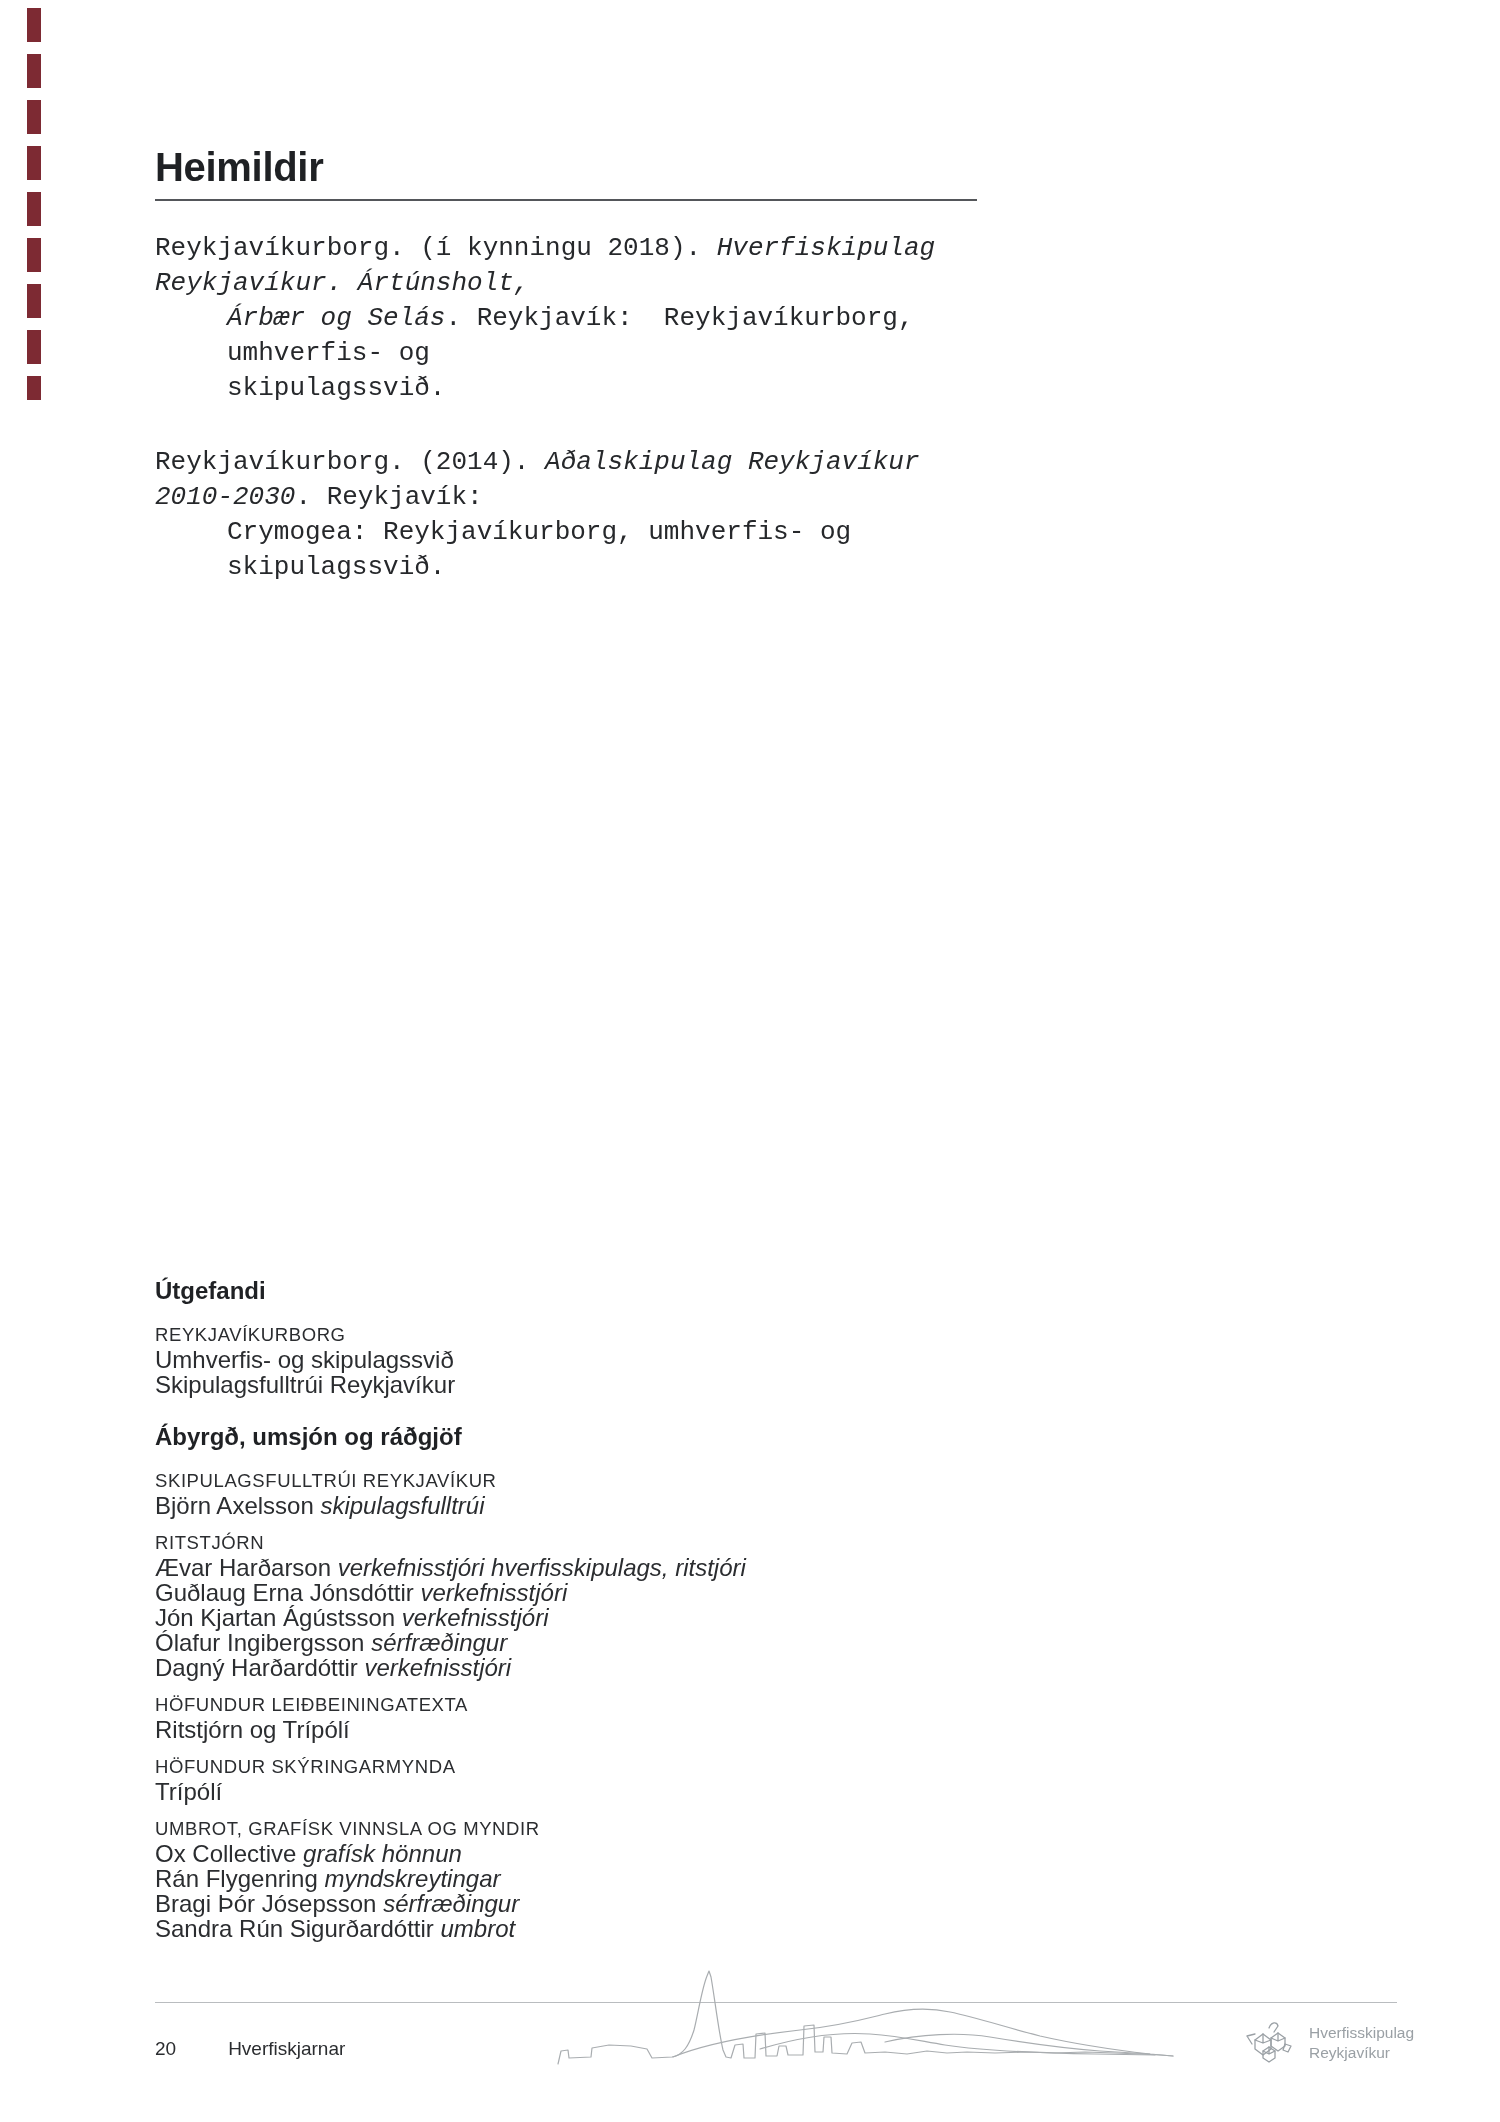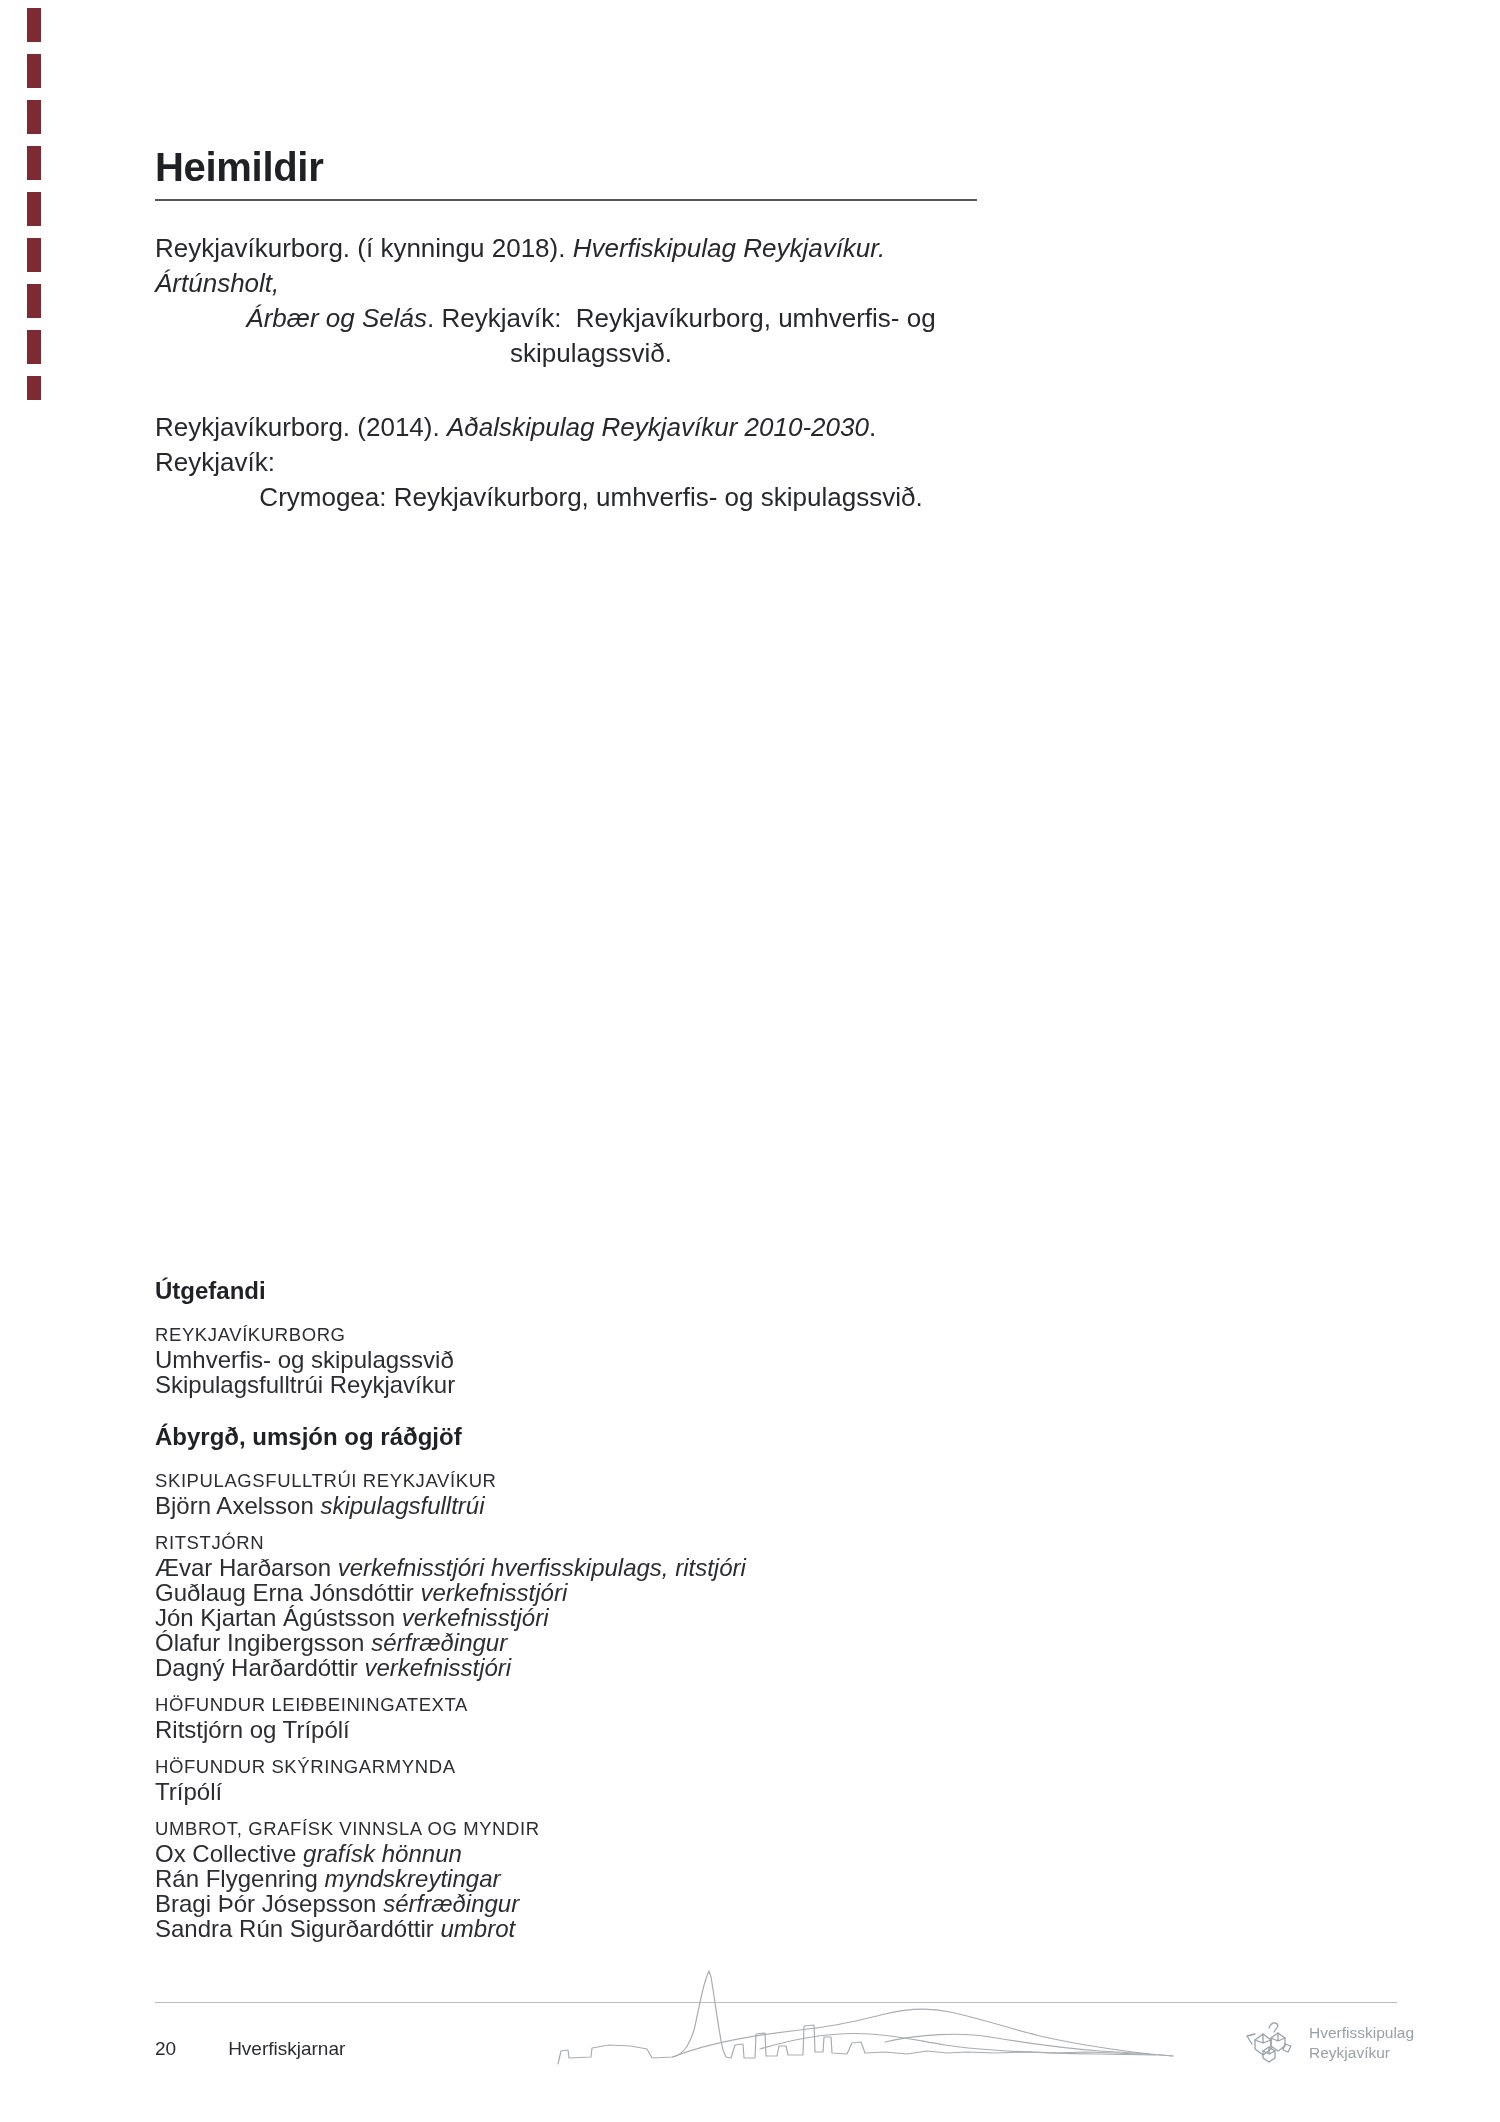--- a/index.html
+++ b/index.html
@@ -9,23 +9,23 @@
   }
   
   .accent-bar{
     position:absolute;left:0;top:8px;width:14px;height:392px;
     background:repeating-linear-gradient(180deg,#7d2a33 0 34px,rgba(255,255,255,0) 34px 46px);
   }
   .main{position:absolute;left:128px;top:143px;width:1244px;}
   .page-title{font-size:40px;font-weight:700;letter-spacing:-0.3px;line-height:48px;margin:0;color:#1f2124;}
   .heading-rule{width:822px;border:none;border-top:2px solid #54565a;margin:8px 0 0 0;}
   .citation-list{margin-top:30px;width:800px;font-size:26px;line-height:35px;color:#26282b;}
-  .citation{margin:0 0 39px 0;}
+  .citation{margin:0 0 39px 0;font-family:Liberation Mono, monospace;}
   .cit-line{display:block;white-space:pre-wrap;}
-  .cit-line.indented{padding-left:72px;text-align:center;}
+  .cit-line.indented{padding-left:72px;}
   .italic{font-style:italic;}
   .publisher{position:absolute;left:128px;top:1276px;}
   .credits{position:absolute;left:128px;top:1422px;}
   .block-heading{font-size:24px;font-weight:700;line-height:30px;margin:0 0 16px 0;color:#1f2124;}
   .caps-label{font-size:18.5px;font-weight:400;letter-spacing:0.6px;line-height:25px;color:#2b2d30;}
   .credit-line{font-size:24px;line-height:25px;color:#2b2d30;}
   .credit-group{margin-bottom:12px;}
   .credit-group:last-child{margin-bottom:0;}
   
   .footer-rule{position:absolute;left:128px;top:2002px;width:1242px;border:none;border-top:1.5px solid #b9bcbf;margin:0;}

